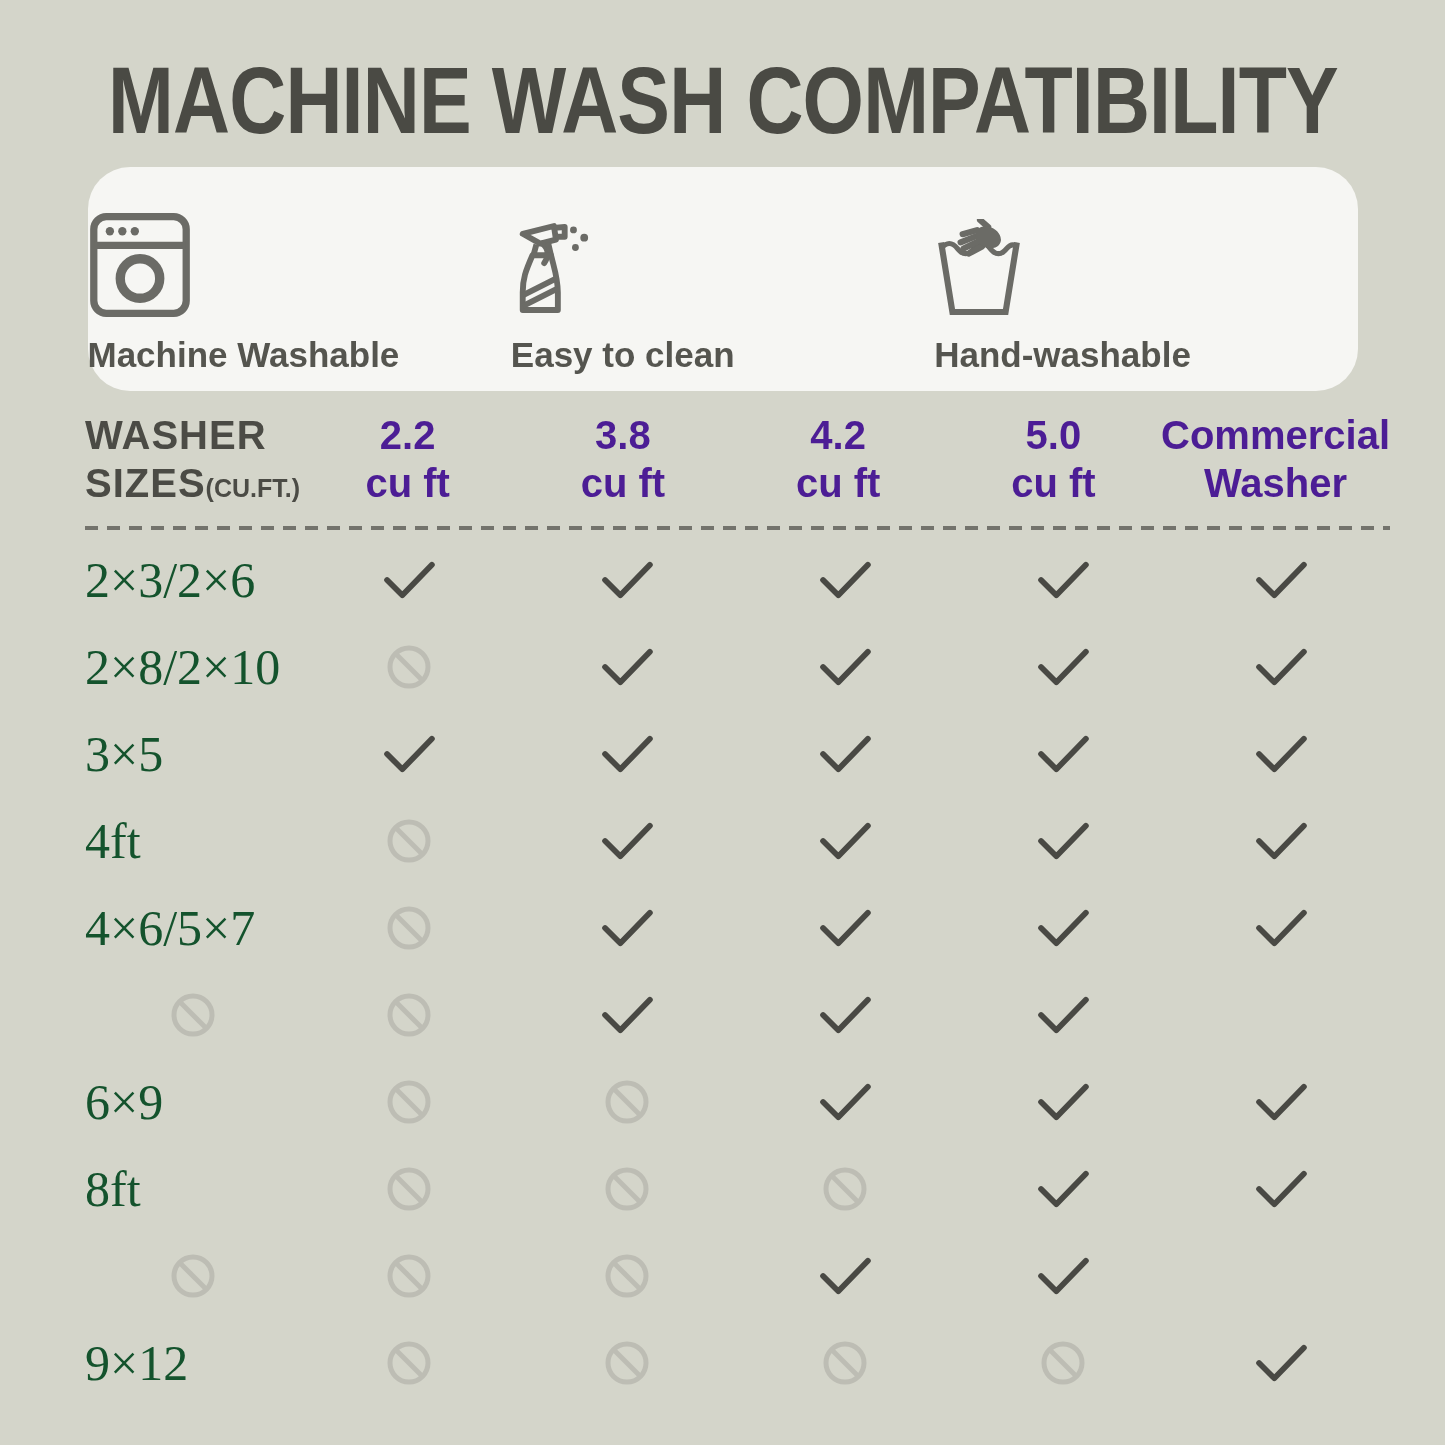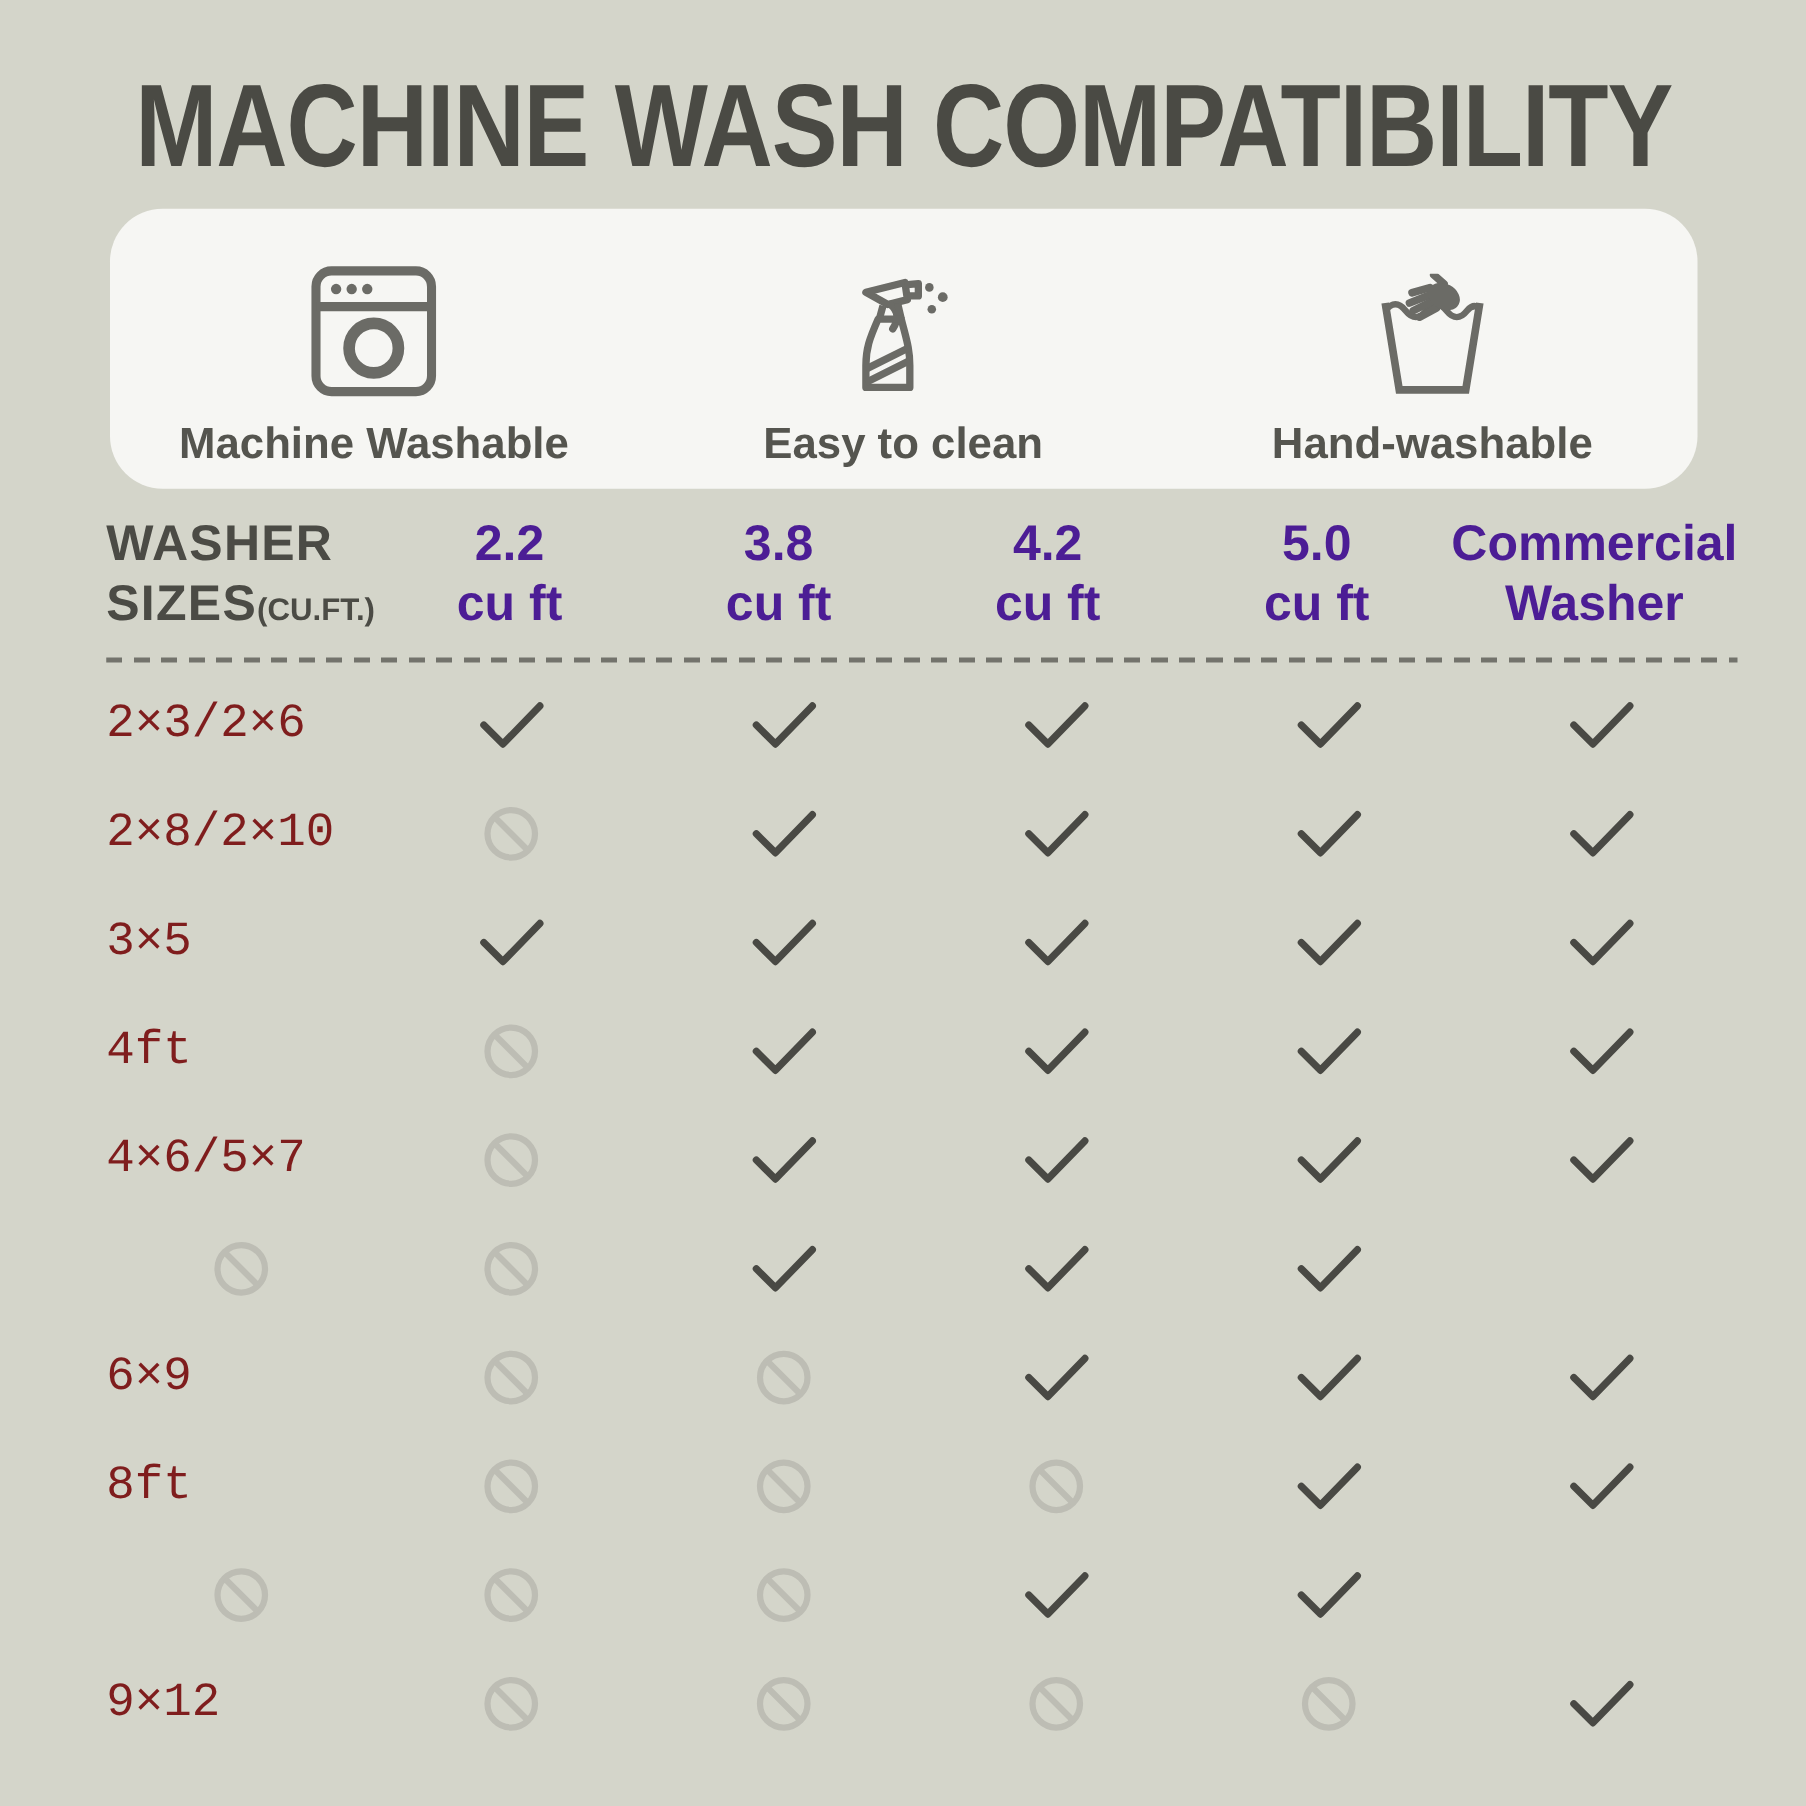--- a/index.html
+++ b/index.html
@@ -15,21 +15,21 @@
     white-space:nowrap;color:#4a4a44;
     transform:scaleX(0.84);transform-origin:50% 50%;
     line-height:1.05;
   }
   .card{
     width:1270px;height:224px;margin:16px auto 0;
     background:#f6f6f3;border-radius:42px;
     display:flex;box-sizing:border-box;
   }
   .feature{
-    flex:1;display:flex;flex-direction:column;align-items:center;
+    flex:1;display:flex;flex-direction:column;align-items:flex-start;
     justify-content:flex-end;padding-bottom:16px;
   }
   .icon-box{height:128px;display:flex;align-items:flex-end;justify-content:center;margin-bottom:16px;}
   .feature-label{font-size:35px;font-weight:bold;color:#55554f;}
 
   .table{margin-top:20px;padding:0 55px 0 85px;}
   .grid{display:grid;grid-template-columns:215px repeat(5,1fr);align-items:center;}
   .rowhead{
     font-size:40px;font-weight:bold;line-height:1.2;letter-spacing:1px;
     color:#4b4b45;white-space:nowrap;
@@ -38,22 +38,22 @@
   .colhead{
     text-align:center;font-size:40px;font-weight:bold;line-height:1.22;
     color:#4c1d95;white-space:nowrap;
   }
   .dashed{
     height:4px;margin:18px 0 6px;
     background:repeating-linear-gradient(90deg,#73736c 0 13px,transparent 13px 22px);
   }
   .trow{display:grid;grid-template-columns:215px repeat(5,1fr);align-items:center;height:87px;}
   .rlabel{
-    font-family:Liberation Mono, monospace;
-    font-size:38px;color:#7f1d1d;white-space:nowrap;
+    font-family:Liberation Serif, serif;
+    font-size:50px;color:#14532d;white-space:nowrap;
   }
   .cell{display:flex;justify-content:center;align-items:center;}
   svg{display:block;}
 </style>
 </head>
 <body>
 
 <div class="page">
 
   <div class="title-wrap">

